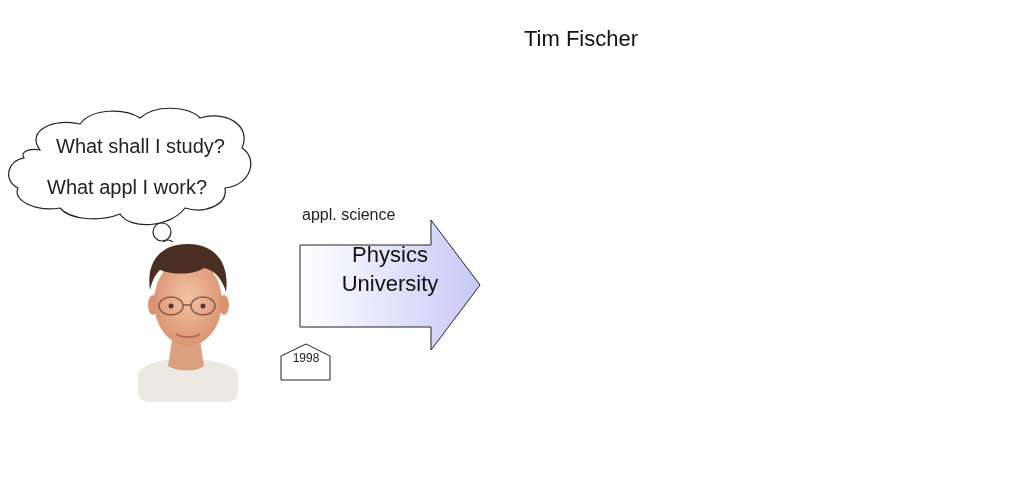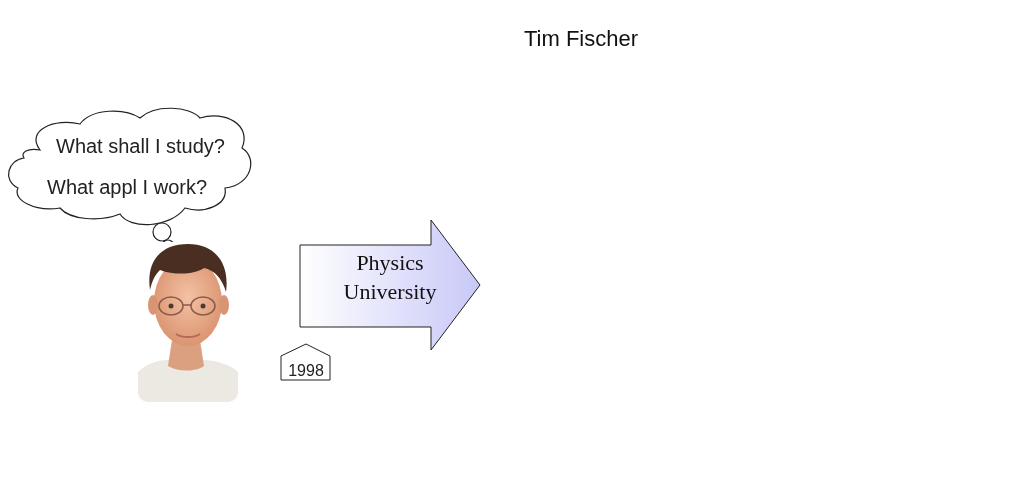--- a/index.html
+++ b/index.html
@@ -3,23 +3,23 @@
 <meta charset="utf-8">
 <style>
   html, body { margin:0; padding:0; background:#ffffff; }
   body { width:1011px; height:491px; position:relative; overflow:hidden;
          font-family:"Liberation Sans", sans-serif; color:#1a1a1a; }
   .abs { position:absolute; }
   #title { left:0; width:1162px; top:26px; text-align:center; font-size:22px; color:#111; }
   svg { position:absolute; left:0; top:0; }
   .cloud-text { position:absolute; font-size:20px; color:#222; white-space:nowrap; }
   .uni { position:absolute; left:302px; top:204px; font-size:16px; line-height:22px; color:#222; }
-  .arrow-label { position:absolute; left:302px; top:248px; width:176px; text-align:center;
-                 font-size:22px; line-height:29px; color:#111;font-family:Liberation Serif, serif; }
-  .year { position:absolute; left:281px; top:362px; width:50px; text-align:center; font-size:16px; color:#222; }
+  .arrow-label { position:absolute; left:302px; top:240px; width:176px; text-align:center;
+                 font-size:22px; line-height:29px; color:#111; }
+  .year { position:absolute; left:281px; top:351px; width:50px; text-align:center; font-size:12px; color:#222; }
 </style>
 </head>
 <body>
 
 <div id="title" class="abs">Tim Fischer</div>
 
 <svg width="1011" height="491" viewBox="0 0 1011 491">
   <defs>
     <linearGradient id="arrowGrad" x1="0" y1="0" x2="1" y2="0">
       <stop offset="0" stop-color="#ffffff"></stop>
@@ -71,20 +71,21 @@
 
   <path d="M300,245 L431,245 L431,220 L480,285 L431,350 L431,327 L300,327 Z" fill="url(#arrowGrad)" stroke="#222" stroke-width="1"></path>
 
   <path d="M281,380 L281,356 L306,344 L330,356 L330,380 Z" fill="#ffffff" stroke="#222" stroke-width="1"></path>
 </svg>
 
 <div class="cloud-text" style="left:56px; top:135px;">What shall I study?</div>
 <div class="cloud-text" style="left:47px; top:176px;">What appl I work?</div>
 
 <div class="uni">
+  <div>appl. science</div>
 </div>
 
 <div class="arrow-label">
   <div>Physics</div>
   <div>University</div>
 </div>
 
 <div class="year">1998</div>
 
 </body></html>

